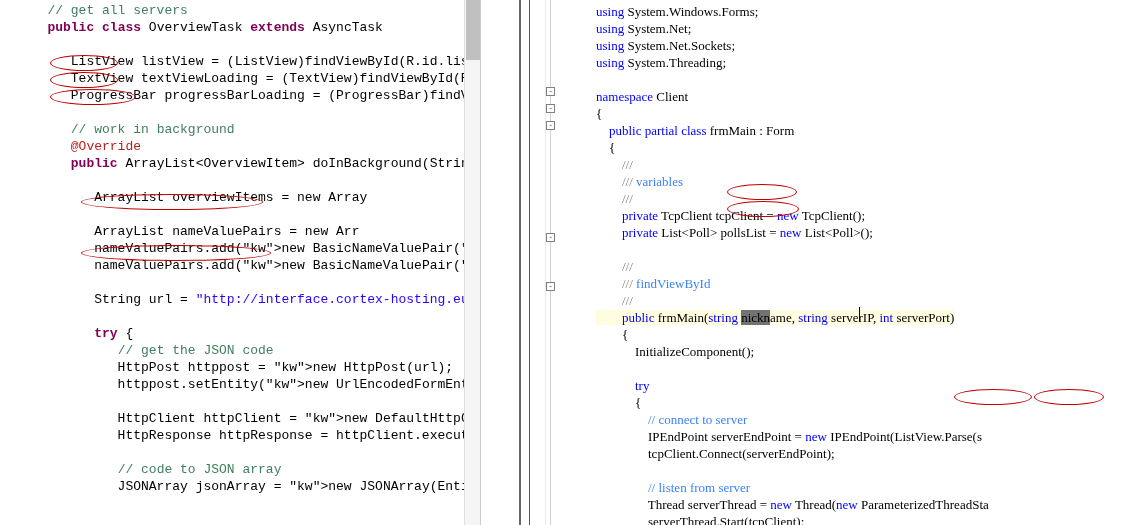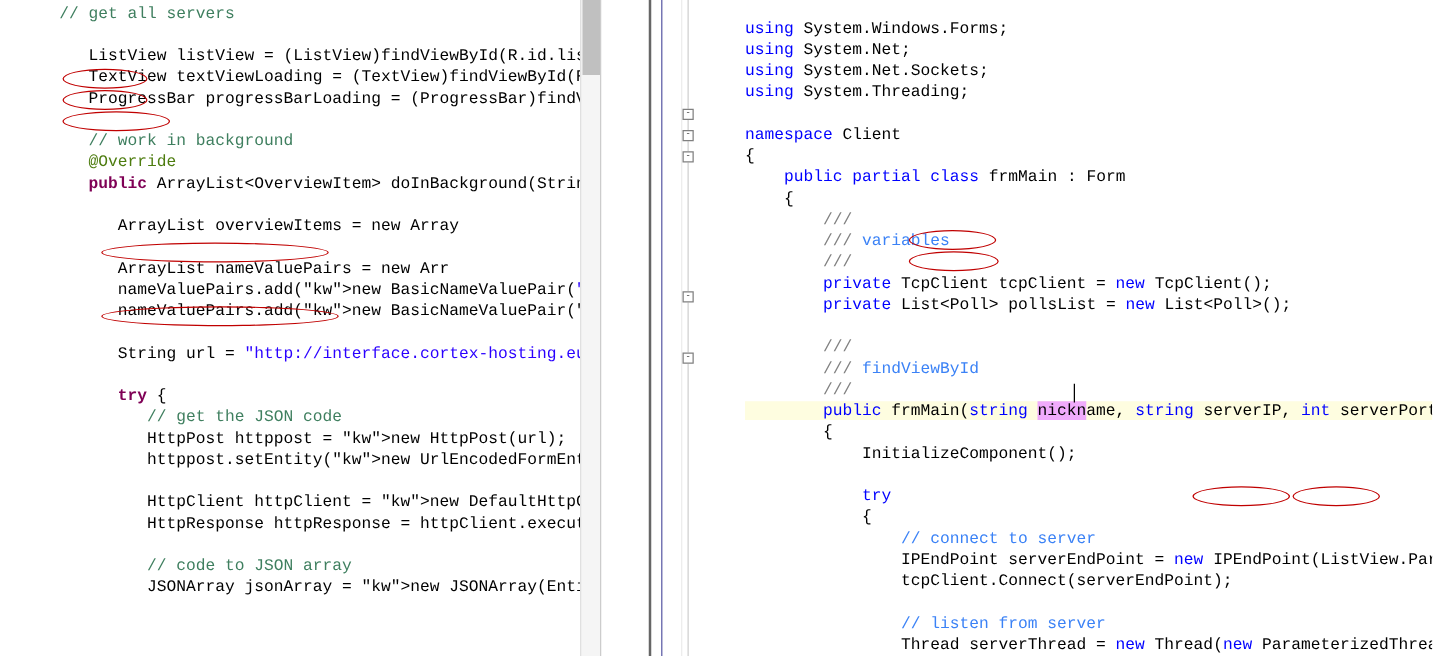--- a/index.html
+++ b/index.html
@@ -5,43 +5,44 @@
     * { margin: 0; padding: 0; box-sizing: border-box; }
     body { font-family: Consolas, 'Courier New', monospace; font-size: 13px; background: #fff; color: #000; display: flex; width: 1146px; height: 525px; overflow: hidden; }
     .pane-left { width: 480px; padding: 2px 0 2px 24px; overflow: hidden; position: relative; }
     .scrollbar-left { position: absolute; right: 0; top: 0; width: 16px; height: 100%; background: #f5f5f5; border-left: 1px solid #e0e0e0; }
     .scrollbar-thumb { position: absolute; width: 14px; left: 1px; top: 0; height: 60px; background: #c0c0c0; }
     .divider { width: 50px; background: #fff; border-left: 1px solid #ccc; border-right: 1px solid #4a4a9c; position: relative; }
     .divider-inner { position: absolute; right: 8px; top: 0; width: 2px; height: 100%; background: #666; }
     .pane-right { flex: 1; display: flex; overflow: hidden; background: #fff; }
     .gutter { width: 16px; background: #fff; border-right: 1px solid #e8e8e8; position: relative; }
     .gutter-margin { width: 50px; background: #fff; position: relative; }
-    .code-right { flex: 1; padding: 14px 0; overflow: hidden; position: relative; }
+    .code-right { flex: 1; padding: 3px 0; overflow: hidden; position: relative; font-family: Liberation Serif, serif; }
     .line { white-space: pre; line-height: 17px; height: 17px; position: relative; }
     .kw { color: #7f0055; font-weight: bold; }
     .kw2 { color: #0000ff; }
     .comment { color: #3f7f5f; }
     .comment2 { color: #3b82f6; }
     .xml-comment { color: #808080; }
     .str { color: #2a00ff; }
     .type { color: #000000; }
-    .ann { color: #4d7c0f; }
+    .ann { color: #b91c1c; }
     .circle { position: absolute; border: 1.5px solid #c00000; border-radius: 50%; pointer-events: none; }
     .fold-btn { position: absolute; width: 9px; height: 9px; border: 1px solid #808080; background: #fff; font-size: 7px; line-height: 7px; text-align: center; color: #333; }
     .fold-line { position: absolute; left: 4px; width: 1px; background: #d0d0d0; }
     .cursor-line { position: absolute; width: 1px; height: 15px; background: #000; }
     .hl-yellow { background: #fefde0; }
-    .hl-word { background: #f0abfc; }
+    .hl-word { background: #737373; }
   </style>
 </head>
 <body>
 
 <div class="pane-left">
   <div id="left-code">
       <div class="line">   <span class="comment">// get all servers</span></div>
+      <div class="line">   <span class="kw">public</span> <span class="kw">class</span> OverviewTask <span class="kw">extends</span> AsyncTask</div>
       <div class="line"> </div>
       <div class="line">      ListView listView = (ListView)findViewById(R.id.listV</div>
       <div class="line">      TextView textViewLoading = (TextView)findViewById(R.i</div>
       <div class="line">      ProgressBar progressBarLoading = (ProgressBar)findVie</div>
       <div class="line"> </div>
       <div class="line">      <span class="comment">// work in background</span></div>
       <div class="line">      <span class="ann">@Override</span></div>
       <div class="line">      <span class="kw">public</span> ArrayList&lt;OverviewItem&gt; doInBackground(String.</div>
       <div class="line"> </div>
       <div class="line">         ArrayList<overviewitem> overviewItems = new Array</overviewitem></div>

